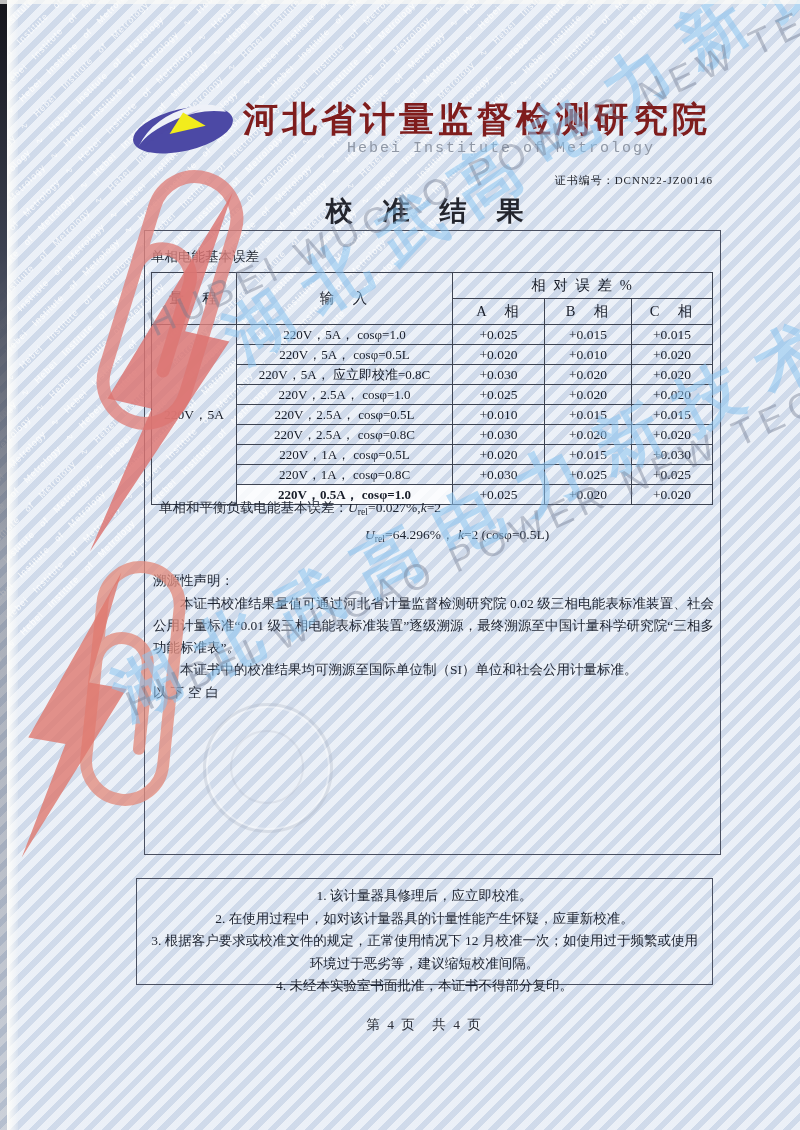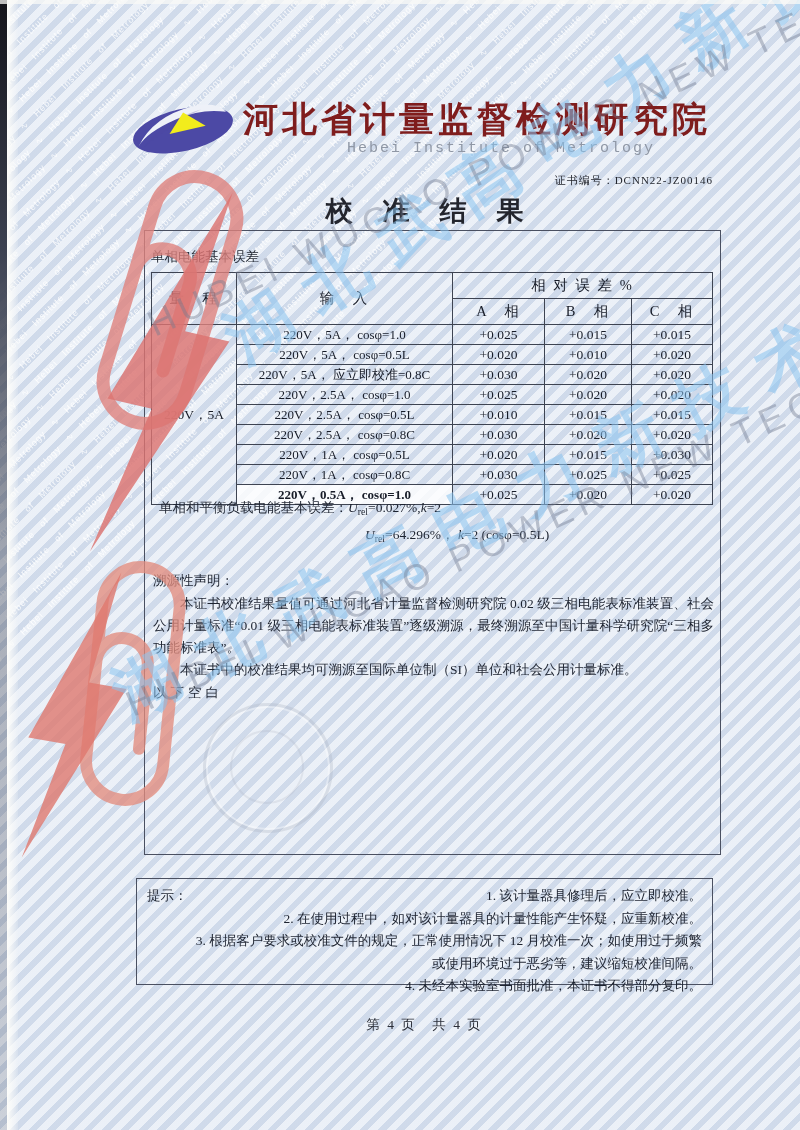--- a/index.html
+++ b/index.html
@@ -96,21 +96,21 @@
 
   
   .tips-box{
     position:absolute;left:136px;top:878px;width:577px;height:107px;
     border:1.5px solid #4a5061;box-sizing:border-box;
     padding:6px 10px 0 10px;font-size:13.5px;line-height:22.5px;
     display:flex;
   }
   .tips-label{flex:0 0 44px;white-space:nowrap;}
   .tips-items{flex:1;}
-  .tip-line{text-align:right;}
+  .tip-line{text-align:center;}
 
   .footer{
     position:absolute;left:136px;top:1016px;width:577px;text-align:center;
     font-size:13.5px;letter-spacing:2px;color:#2a2e38;
   }
 
   
   .wm{position:absolute;pointer-events:none;user-select:none;white-space:nowrap;}
   .wm-cn{
     font-weight:bold;font-size:66px;letter-spacing:24px;
@@ -239,21 +239,20 @@
     <div class="tb-line trace-title">溯源性声明：</div>
     <div class="trace-p">本证书校准结果量值可通过河北省计量监督检测研究院 0.02 级三相电能表标准装置、社会公用计量标准“0.01 级三相电能表标准装置”逐级溯源，最终溯源至中国计量科学研究院“三相多功能标准表”。</div>
     <div class="trace-p">本证书中的校准结果均可溯源至国际单位制（SI）单位和社会公用计量标准。</div>
     <div class="blank-note">以下空白</div>
   </div>
 
   <div class="seal"></div>
 </div>
 
 <div class="tips-box">
-  <div class="tips-label">提示：</div>
   <div class="tips-items">
     <div class="tip-line"><span class="rs-n">1. 该计量器具修理后，应立即校准。</span></div>
     <div class="tip-line"><span class="rs-n">2. 在使用过程中，如对该计量器具的计量性能产生怀疑，应重新校准。</span></div>
     <div class="tip-line"><span class="rs-n">3. 根据客户要求或校准文件的规定，正常使用情况下 </span><span class="rs-u">12</span><span class="rs-n"> 月校准一次；如使用过于频繁或使用环境过于恶劣等，建议缩短校准间隔。</span></div>
     <div class="tip-line"><span class="rs-n">4.  未经本实验室书面批准，本证书不得部分复印。</span></div>
   </div>
 </div>
 
 <div class="footer">第 4 页　共 4 页</div>
 

